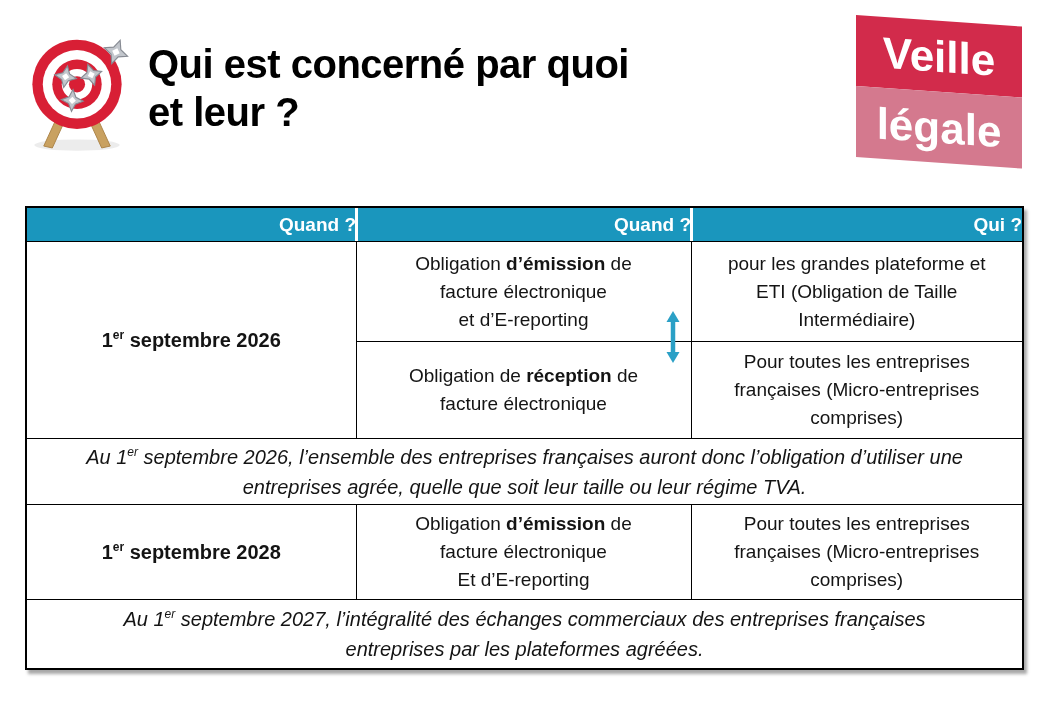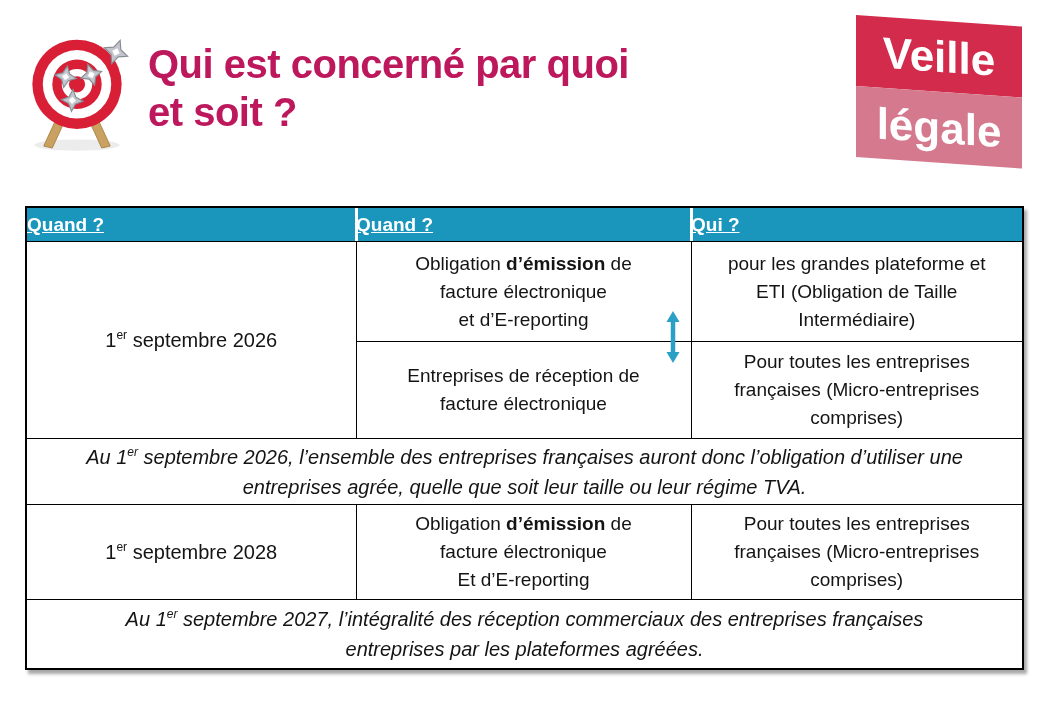--- a/index.html
+++ b/index.html
@@ -2,42 +2,42 @@
 <html><head>
 <meta charset="utf-8">
 <style>
   html,body{margin:0;padding:0;background:#fff;}
   .slide{position:relative;width:1040px;height:720px;background:#ffffff;overflow:hidden;
          font-family:"Liberation Sans",sans-serif;}
 
   
   .icon-target{position:absolute;left:20px;top:26px;width:114px;height:128px;}
   .title{position:absolute;left:148px;top:40px;margin:0;font-size:40px;line-height:48px;
-         font-weight:700;color:#be185d;letter-spacing:-0.5px;}
+         font-weight:700;color:#000000;letter-spacing:-0.5px;}
 
   
   .badge{position:absolute;left:856px;top:15px;width:166px;transform:skewY(4deg);
          transform-origin:0 0;}
   .badge-band{height:71px;display:flex;align-items:center;justify-content:center;
               color:#fff;font-size:44px;font-weight:700;letter-spacing:0;}
   .badge-top{background:#d22b4b;}
   .badge-bottom{background:#d4798e;}
 
   
   .main-table{position:absolute;left:25px;top:206px;width:997px;border-collapse:collapse;
               table-layout:fixed;font-size:19px;color:#141414;
               box-shadow:3px 4px 3px #a8a8a8;border:2px solid #000;}
   .main-table th{background:#1a96bd;color:#ffffff;font-size:19px;font-weight:700;height:33px;
-                 border-bottom:1.5px solid #000;position:relative;text-align:left;
-                 vertical-align:middle;padding:0;text-decoration:underline;}
+                 border-bottom:1.5px solid #000;position:relative;text-align:right;
+                 vertical-align:middle;padding:0;}
   .main-table th:not(:last-child)::after{content:"";position:absolute;top:0;bottom:0;
                  right:-1.5px;width:3px;background:#fff;z-index:2;}
   .main-table td{border:1.5px solid #000;text-align:center;vertical-align:middle;
                  line-height:28px;padding:2px 20px;background:#fff;}
-  td.date{font-weight:400;font-size:20px;}
+  td.date{font-weight:700;font-size:20px;}
   td.note{font-style:italic;font-size:20px;line-height:30px;padding:0 20px;margin-left:44px;}
   sup{font-size:0.6em;line-height:0;}
 
   
   .arrow{position:absolute;left:663px;top:311px;width:20px;height:52px;z-index:3;}
 </style>
 </head>
 <body>
 
 <div class="slide">
@@ -66,21 +66,21 @@
       </g>
       <g transform="translate(55 77) rotate(4)">
         <path d="M0,-11.5 L3.6,-3.6 L11.5,0 L3.6,3.6 L0,11.5 L-3.6,3.6 L-11.5,0 L-3.6,-3.6 Z" fill="#c2c6cc" stroke="#878b93" stroke-width="1.2"></path>
         <path d="M0,-3.8 L3.8,0 L0,3.8 L-3.8,0 Z" fill="#ffffff"></path>
       </g>
     </svg>
   </div>
 
   <h1 class="title">
     <span>Qui est concerné par quoi</span><br>
-    <span>et soit ?</span>
+    <span>et leur ?</span>
   </h1>
 
   <div class="badge">
     <div class="badge-band badge-top">Veille</div>
     <div class="badge-band badge-bottom">légale</div>
   </div>
 
   <table class="main-table">
     <colgroup>
         <col style="width:330px">
@@ -92,33 +92,33 @@
       <th>Quand ?</th>
       <th>Quand ?</th>
       <th>Qui ?</th>
     </tr>
     <tr style="height:100px">
       <td class="date" rowspan="2"><span>1</span><sup>er</sup><span> septembre 2026</span></td>
       <td><span>Obligation </span><span style="font-weight: 700;">d’émission</span><span> de</span><br><span>facture électronique</span><br><span>et d’E-reporting</span></td>
       <td><span>pour les grandes plateforme et</span><br><span>ETI (Obligation de Taille</span><br><span>Intermédiaire)</span></td>
     </tr>
     <tr style="height:97px">
-      <td><span>Entreprises de </span><span style="font-weight: 400;">réception</span><span> de</span><br><span>facture électronique</span></td>
+      <td><span>Obligation de </span><span style="font-weight: 700;">réception</span><span> de</span><br><span>facture électronique</span></td>
       <td><span>Pour toutes les entreprises</span><br><span>françaises (Micro-entreprises</span><br><span>comprises)</span></td>
     </tr>
     <tr style="height:66px">
       <td class="note" colspan="3"><span>Au 1</span><sup>er</sup><span> septembre 2026, l’ensemble des entreprises françaises auront donc l’obligation d’utiliser une</span><br><span>entreprises agrée, quelle que soit leur taille ou leur régime TVA.</span></td>
     </tr>
     <tr style="height:95px">
       <td class="date"><span>1</span><sup>er</sup><span> septembre 2028</span></td>
       <td><span>Obligation </span><span style="font-weight: 700;">d’émission</span><span> de</span><br><span>facture électronique</span><br><span>Et d’E-reporting</span></td>
       <td><span>Pour toutes les entreprises</span><br><span>françaises (Micro-entreprises</span><br><span>comprises)</span></td>
     </tr>
     <tr style="height:69px">
-      <td class="note" colspan="3"><span>Au 1</span><sup>er</sup><span> septembre 2027, l’intégralité des réception commerciaux des entreprises françaises</span><br><span>entreprises par les plateformes agréées.</span></td>
+      <td class="note" colspan="3"><span>Au 1</span><sup>er</sup><span> septembre 2027, l’intégralité des échanges commerciaux des entreprises françaises</span><br><span>entreprises par les plateformes agréées.</span></td>
     </tr>
   </tbody>
     </table>
 
   <div class="arrow">
     <svg viewBox="0 0 20 52" width="20" height="52" aria-hidden="true">
       <line x1="10" y1="9" x2="10" y2="43" stroke="#2ba0c6" stroke-width="4.5"></line>
       <polygon points="10,0 3.5,11 16.5,11" fill="#2ba0c6"></polygon>
       <polygon points="10,52 3.5,41 16.5,41" fill="#2ba0c6"></polygon>
     </svg>

